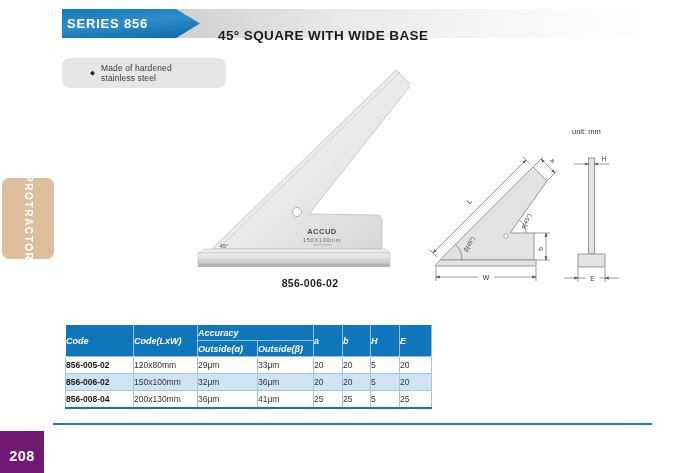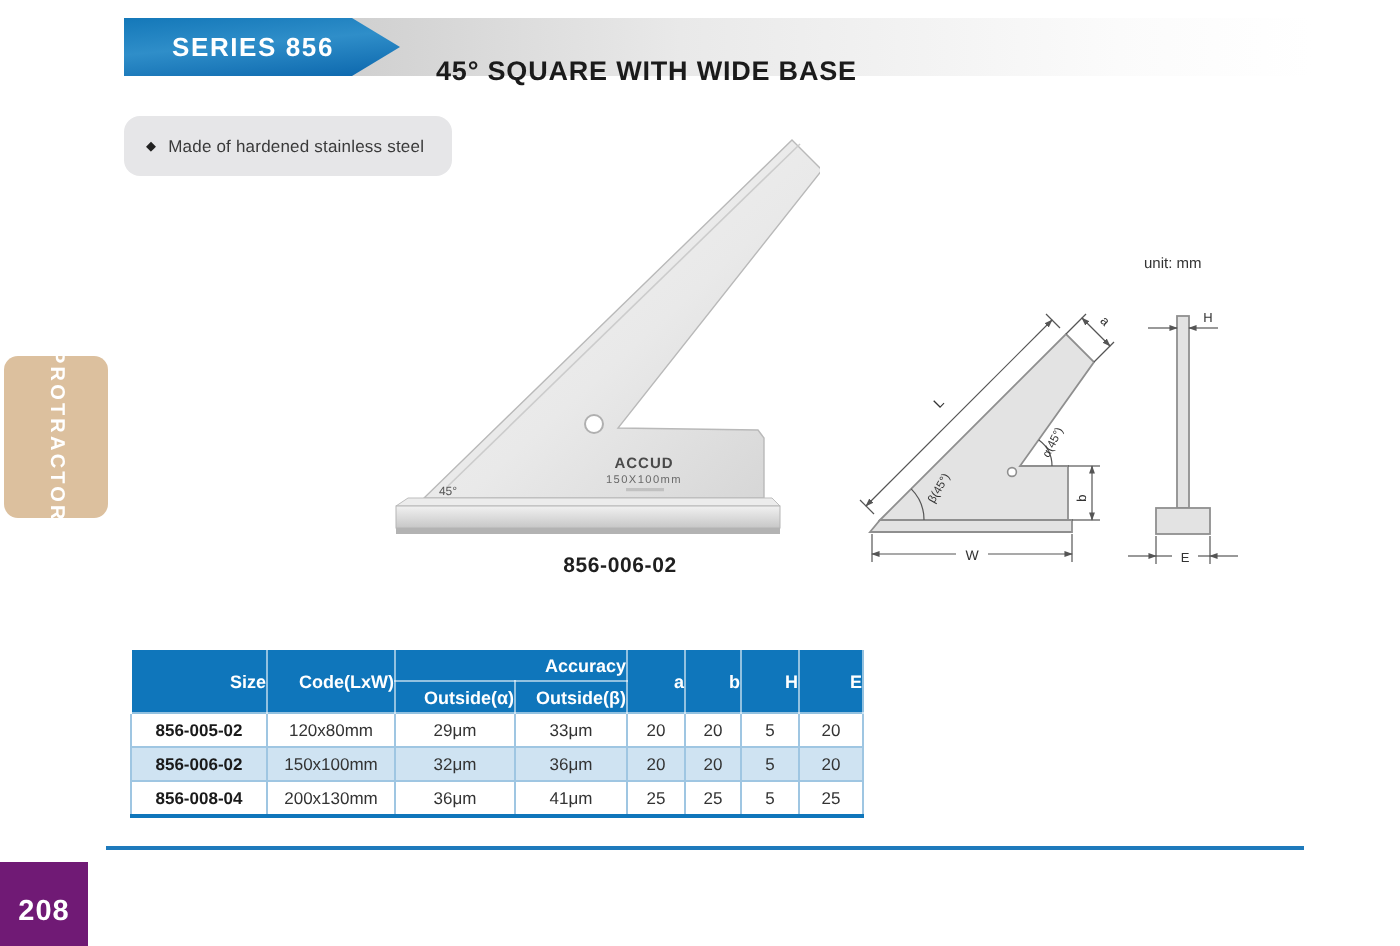--- a/index.html
+++ b/index.html
@@ -19,28 +19,28 @@
   }
   .page-title {
     padding-left:48px; line-height:29px;
     font-size:13.5px; font-weight:bold; color:#1b1b1b; letter-spacing:0.4px;margin-top:12px;
   }
   .series-badge {
     left:62px; top:9px; width:138px; height:29px;
     background:linear-gradient(175deg,#1478b9 0%,#2f8ec9 45%,#0b66ac 100%);
     clip-path:polygon(0 0, calc(100% - 24px) 0, 100% 50%, calc(100% - 24px) 100%, 0 100%);
     color:#fff; font-size:13px; font-weight:bold; letter-spacing:0.8px;
-    display:flex; align-items:center; padding-left:24px;
+    display:flex; align-items:center; padding-left:5px;
   }
 
   
   .feature-box {
     left:62px; top:58px; width:164px; height:30px;
     background:#e6e6e8; border-radius:8px;
-    display:flex; align-items:center; padding:0 11px;
+    display:flex; align-items:center; padding:0 28px;
     font-size:8.5px; color:#3a3a3a; letter-spacing:0.1px;
   }
   .feature-bullet { font-size:6.5px; margin-right:6px; color:#222; }
 
   
   .sidebar-tab {
     left:2px; top:178px; width:52px; height:81px;
     background:#dcc09e; border-radius:7px;
     display:flex; align-items:center; justify-content:center;
     writing-mode:vertical-rl;
@@ -57,25 +57,25 @@
 
   
   .spec-table {
     left:65px; top:324px;
     border-collapse:collapse; table-layout:fixed; width:366px;
     font-size:8.5px; color:#333;
   }
   .spec-table th {
     background:#0f76bb; color:#ffffff; font-size:9px; font-weight:bold;
     border:1px solid rgba(255,255,255,0.55);
-    height:16px; text-align:right; vertical-align:middle;
+    height:16px; text-align:left; vertical-align:middle;font-style:italic;
   }
   .spec-table td {
     border:1px solid #9fc6e2; background:#ffffff;
-    height:17px; text-align:center; vertical-align:middle;
+    height:17px; text-align:left; vertical-align:middle;
   }
   .spec-table tr.highlight td { background:#cfe3f2; }
   .spec-table td.code-cell { font-weight:bold; color:#1a1a1a; }
   .spec-table { border-bottom:2px solid #0f76bb; }
 
   
   .footer-line { left:53px; top:423px; width:599px; height:2px; background:#1e7abc; }
   .page-box {
     left:0; top:431px; width:44px; height:50px; background:#701a75;
     display:flex; align-items:center; justify-content:center;
@@ -206,21 +206,21 @@
       <col style="width:64px">
       <col style="width:60px">
       <col style="width:56px">
     <col style="width:29px">
       <col style="width:28px">
       <col style="width:29px">
       <col style="width:32px">
   </colgroup>
   <thead>
     <tr>
-      <th rowspan="2">Size</th>
+      <th rowspan="2">Code</th>
       <th rowspan="2">Code(LxW)</th>
       <th colspan="2">Accuracy</th>
       <th rowspan="2">a</th>
       <th rowspan="2">b</th>
       <th rowspan="2">H</th>
       <th rowspan="2">E</th>
     </tr>
     <tr>
       <th>Outside(α)</th>
       <th>Outside(β)</th>

